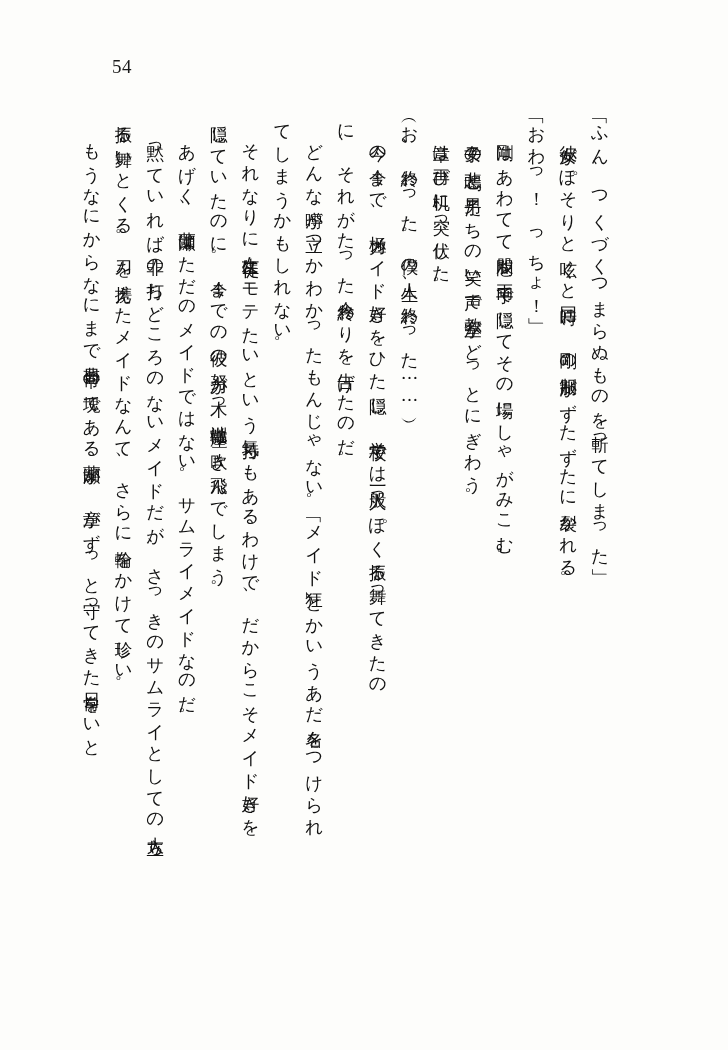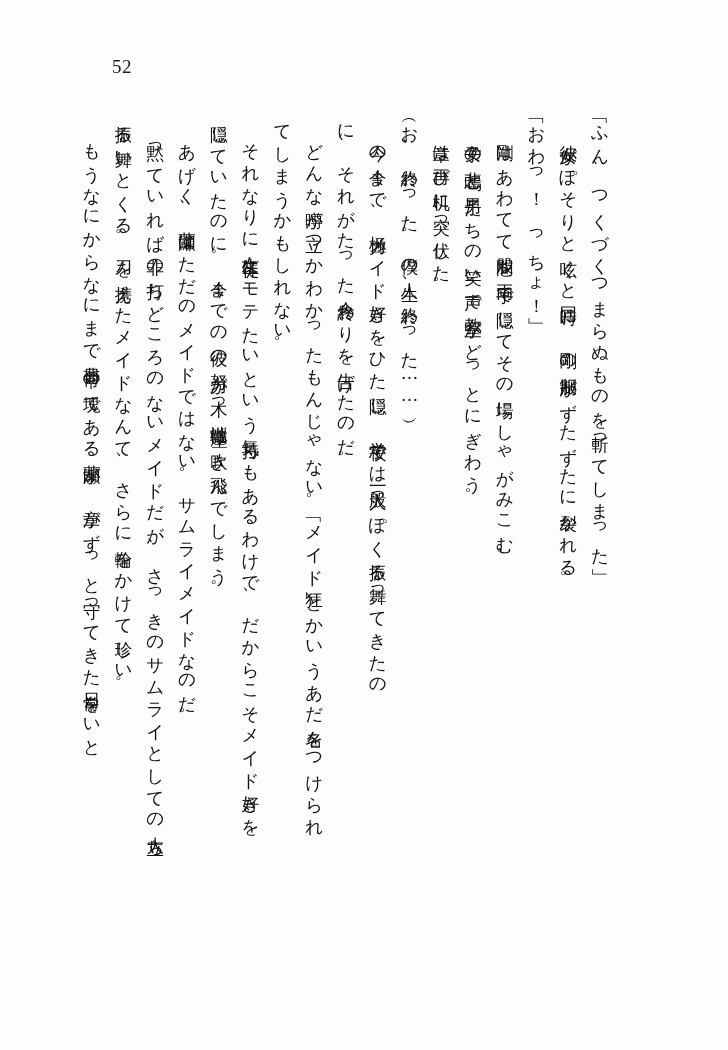--- a/index.html
+++ b/index.html
@@ -56,21 +56,21 @@
   .line.indent {
     padding-top: 19px;
     height: 819px;
   }
 </style>
 </head>
 <body>
 
 <div class="page">
 
-  <div class="page-number">52</div>
+  <div class="page-number">54</div>
 
   <div class="text-block">
       <div class="line">「ふん、つくづくつまらぬものを斬ってしまった」</div>
       <div class="line indent">彼女がぽそりと呟くと同時に、剛の制服がずたずたに裂かれる。</div>
       <div class="line">「おわっ！　っちょ！」</div>
       <div class="line indent">剛はあわてて股間を両手で隠してその場にしゃがみこむ。</div>
       <div class="line indent">女子の悲鳴と男子たちの笑い声で教室がどっとにぎわう。</div>
       <div class="line indent">章は再び机に突っ伏した。</div>
       <div class="line">（お、終わった。僕の人生、終わった……）</div>
       <div class="line indent">今の今まで、極力メイド好きをひた隠し、学校では一般人っぽく振る舞ってきたの</div>

